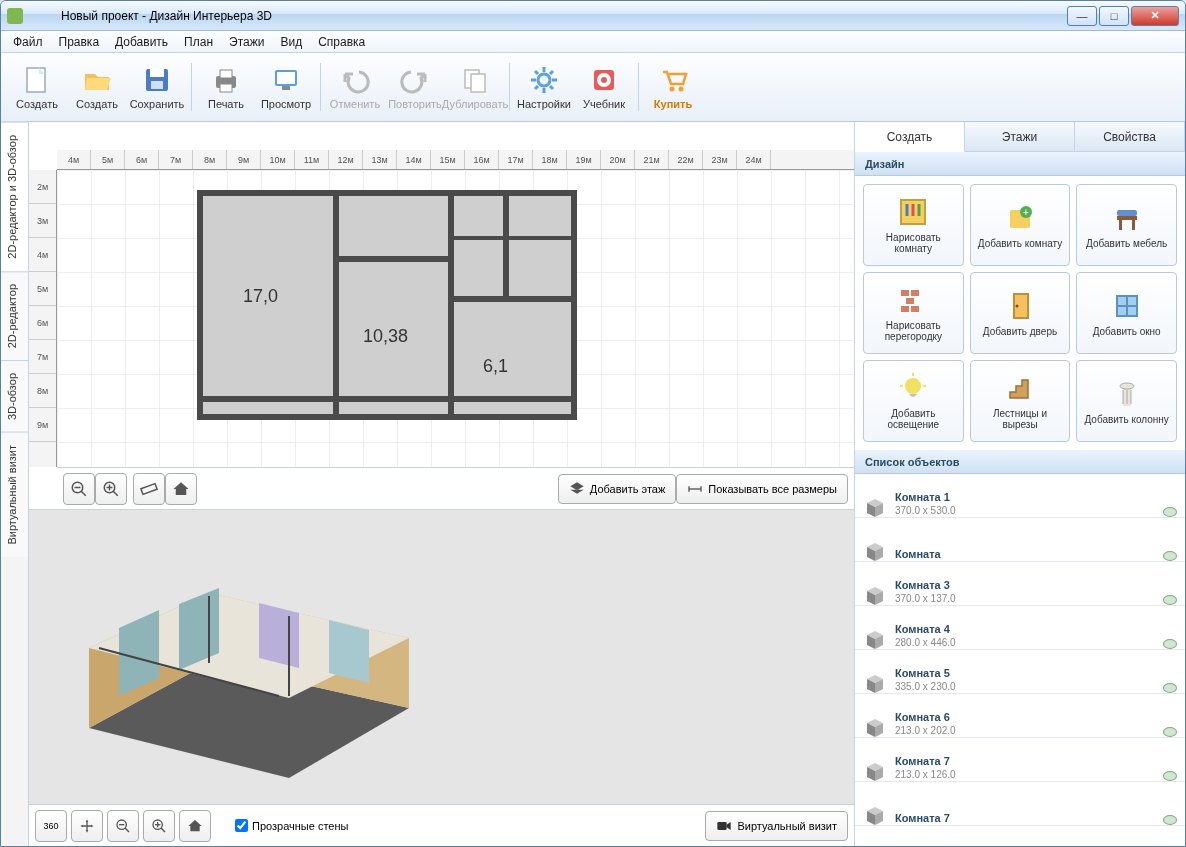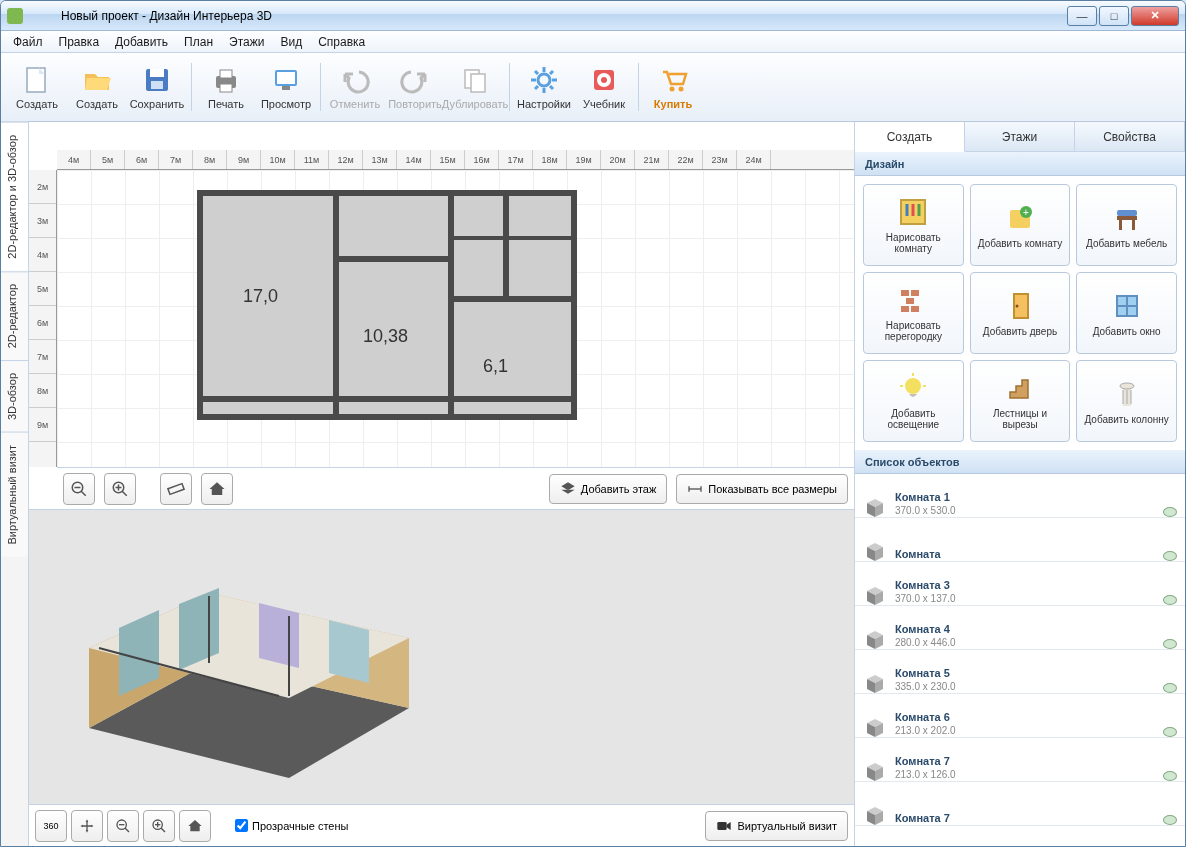--- a/index.html
+++ b/index.html
@@ -42,21 +42,21 @@
 .ruler-h { position:absolute; top:0; left:28px; right:0; height:20px; background:#f4f4f4; border-bottom:1px solid #999; display:flex; font-size:9px; color:#555; }
 .ruler-h span { width:34px; text-align:center; line-height:20px; border-right:1px solid #ccc; }
 .ruler-v { position:absolute; top:20px; left:0; width:28px; bottom:42px; background:#f4f4f4; border-right:1px solid #999; font-size:9px; color:#555; }
 .ruler-v span { display:block; height:34px; line-height:34px; text-align:center; border-bottom:1px solid #ccc; }
 .plan { position:absolute; top:20px; left:28px; right:0; bottom:42px;
   background-image:linear-gradient(#eee 1px,transparent 1px),linear-gradient(90deg,#eee 1px,transparent 1px);
   background-size:34px 34px; background-color:#fff; }
 .floorplan { position:absolute; left:140px; top:20px; width:380px; height:230px; background:#cfcfcf; border:6px solid #4a4a4a; }
 .fpwall { position:absolute; background:#4a4a4a; }
 .fplabel { position:absolute; font-size:18px; color:#333; }
-.view2d-bar { position:absolute; bottom:0; left:28px; right:0; height:42px; background:#fff; border-top:1px solid #c4d3e5; display:flex; align-items:center; padding:0 6px; gap:9px; overflow:hidden; }
+.view2d-bar { position:absolute; bottom:0; left:28px; right:0; height:42px; background:#fff; border-top:1px solid #c4d3e5; display:flex; align-items:center; padding:0 6px; gap:0; overflow:hidden; }
 .sqbtn { width:32px; height:32px; border:1px solid #aaa; border-radius:4px; background:linear-gradient(#fff,#eee); display:flex; align-items:center; justify-content:center; font-size:14px; flex-shrink:0; }
 .pillbtn { height:30px; padding:0 10px; border:1px solid #aaa; border-radius:4px; background:linear-gradient(#fff,#eee); display:flex; align-items:center; font-size:11px; gap:5px; flex-shrink:0; white-space:nowrap; }
 
 
 .view3d { flex:1; background:#e5e5e5; position:relative; display:flex; align-items:center; justify-content:flex-start; min-height:0; }
 .house3d { width:420px; height:260px; position:relative; }
 .view3d-bar { position:absolute; bottom:0; left:0; right:0; height:42px; background:#fff; border-top:1px solid #c4d3e5; display:flex; align-items:center; padding:0 6px; gap:4px; }
 .chk { font-size:11px; display:flex; align-items:center; gap:4px; margin-left:20px; }
 
 

